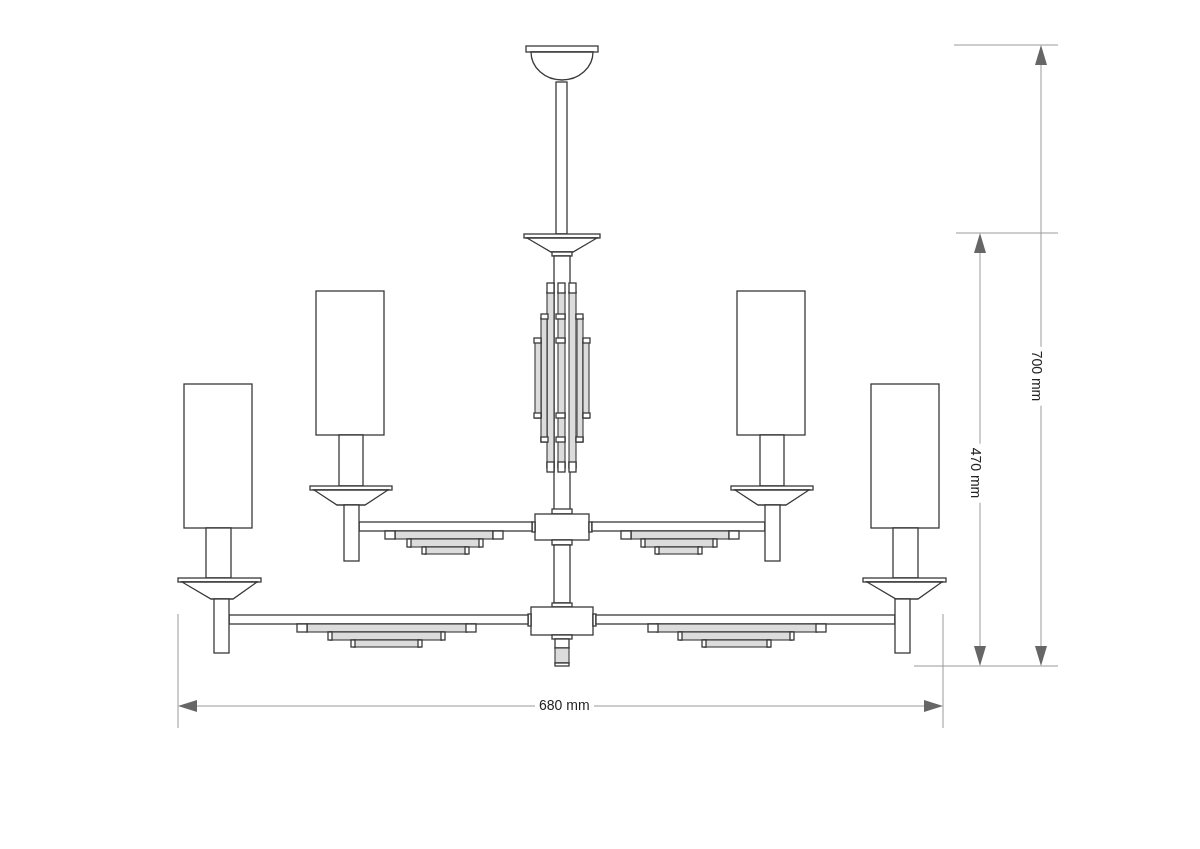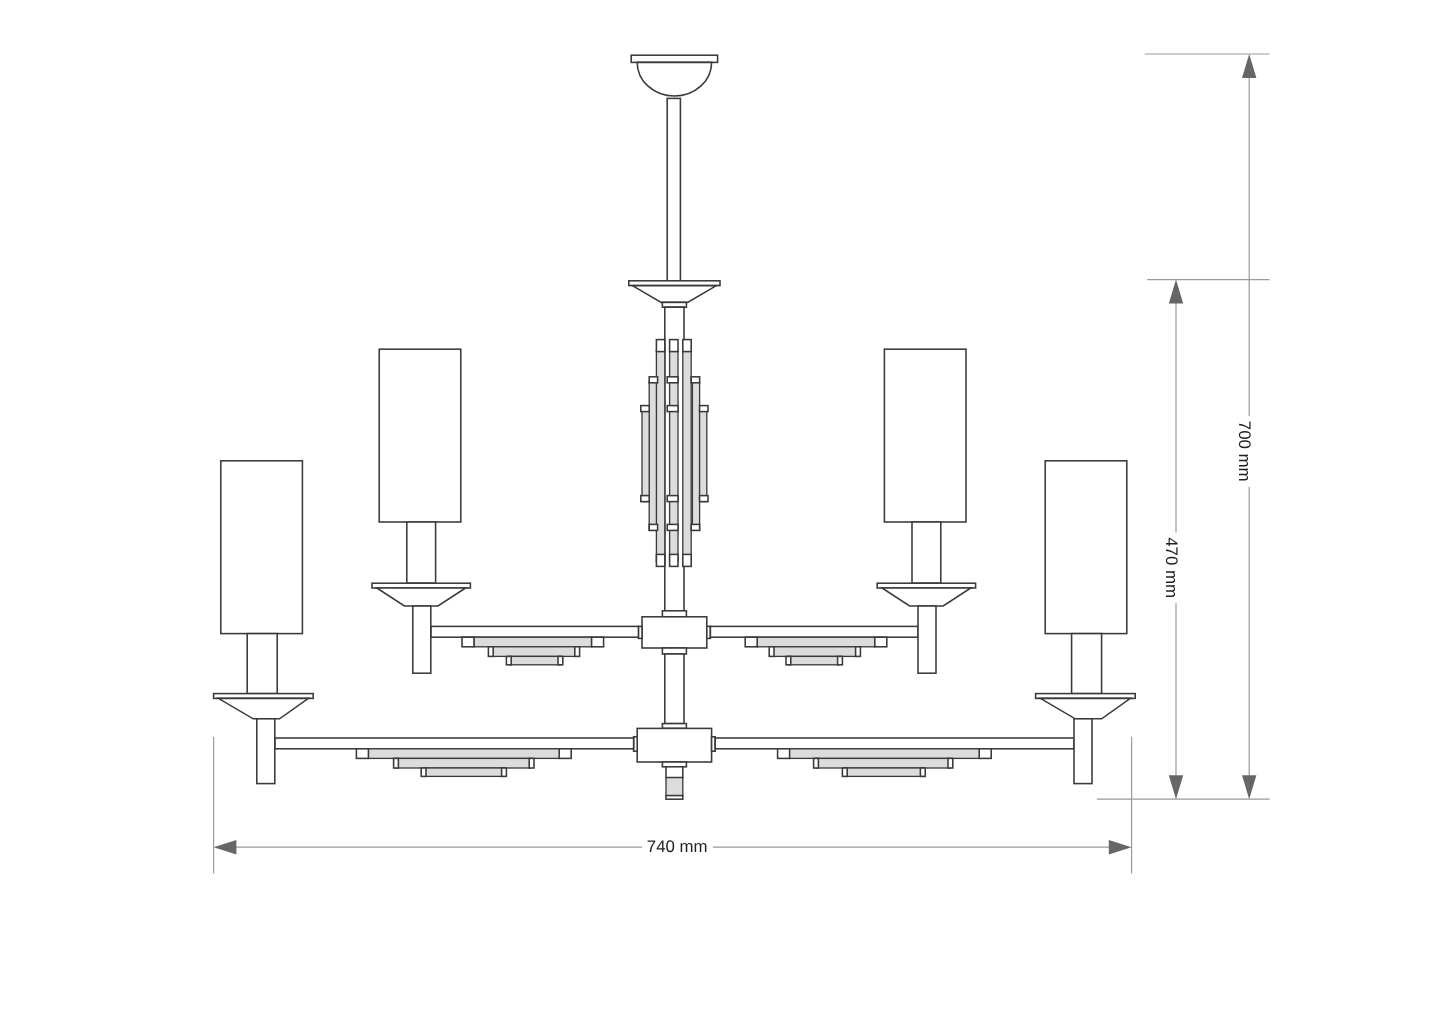--- a/index.html
+++ b/index.html
@@ -176,16 +176,16 @@
     <polygon class="arr" points="1041,45 1035,65 1047,65"></polygon>
     <polygon class="arr" points="1041,666 1035,646 1047,646"></polygon>
   </g>
   <g>
     <line class="dim" x1="980" y1="250" x2="980" y2="650"></line>
     <polygon class="arr" points="980,233 974,253 986,253"></polygon>
     <polygon class="arr" points="980,666 974,646 986,646"></polygon>
   </g>
 </svg>
 
-<div class="lbl" style="left:535px;top:697px;">740 mm</div>
+<div class="lbl" style="left:535px;top:697px;">680 mm</div>
 <div class="lbl vert" style="left:1008px;top:368px;">700 mm</div>
 <div class="lbl vert" style="left:947px;top:465px;">470 mm</div>
 </div>
 
 </body></html>

